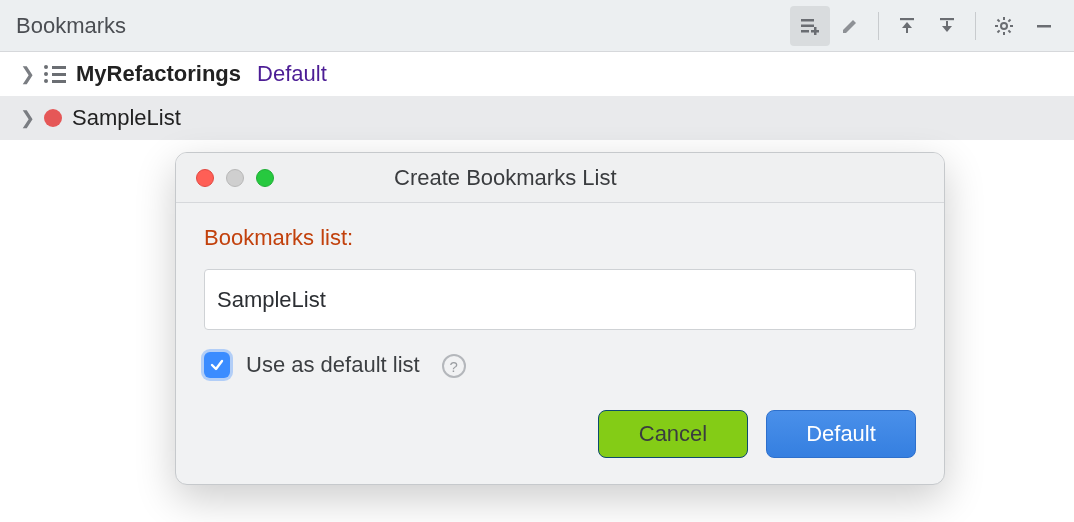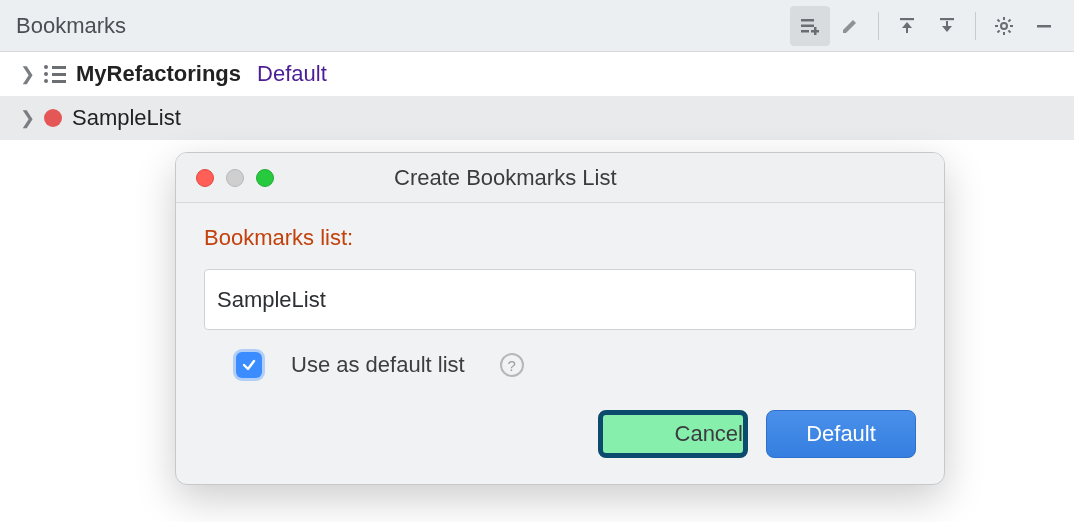--- a/index.html
+++ b/index.html
@@ -109,25 +109,24 @@
     height: 61px;
     border: 1px solid #cfd2d5;
     border-radius: 4px;
     background: #ffffff;
     font-size: 22px;
     padding: 0 12px;
     font-family: inherit;
     color:#2c2f33;
   }
   .cb-row {
-    display:flex; align-items:center; gap:29px;
+    display:flex; align-items:flex-end; gap:16px;
     margin-top: 22px;
     font-size: 22px;
     color:#3c3f42;
-    margin-left:32px;
   }
   .checkbox {
     width: 26px; height: 26px;
     border-radius: 6px;
     background: #3b8cff;
     box-shadow: 0 0 0 3px rgba(59,140,255,0.35);
     display:flex; align-items:center; justify-content:center;
     color:#fff; font-size:18px;
   }
   .help-icon {
@@ -141,24 +140,23 @@
     margin-top: 32px;
   }
   .btn {
     min-width: 150px; height: 48px;
     border-radius: 8px;
     font-size: 22px;
     display:flex;align-items:center;justify-content:center;
     cursor: default;
   }
   .btn.secondary {
-    background:#86efac;
-    border:5px solid #0c4a6e;
+    background:#84cc16;
+    border:1px solid #0c4a6e;
     color:#3a3c3f;
-    justify-content:flex-end;
   }
   .btn.primary {
     background:#3c84e5;
     background: linear-gradient(#4a90ea,#357fe0);
     border:1px solid #2e70cc;
     color:#ffffff;
   }
 </style>
 </head>
 <body>

